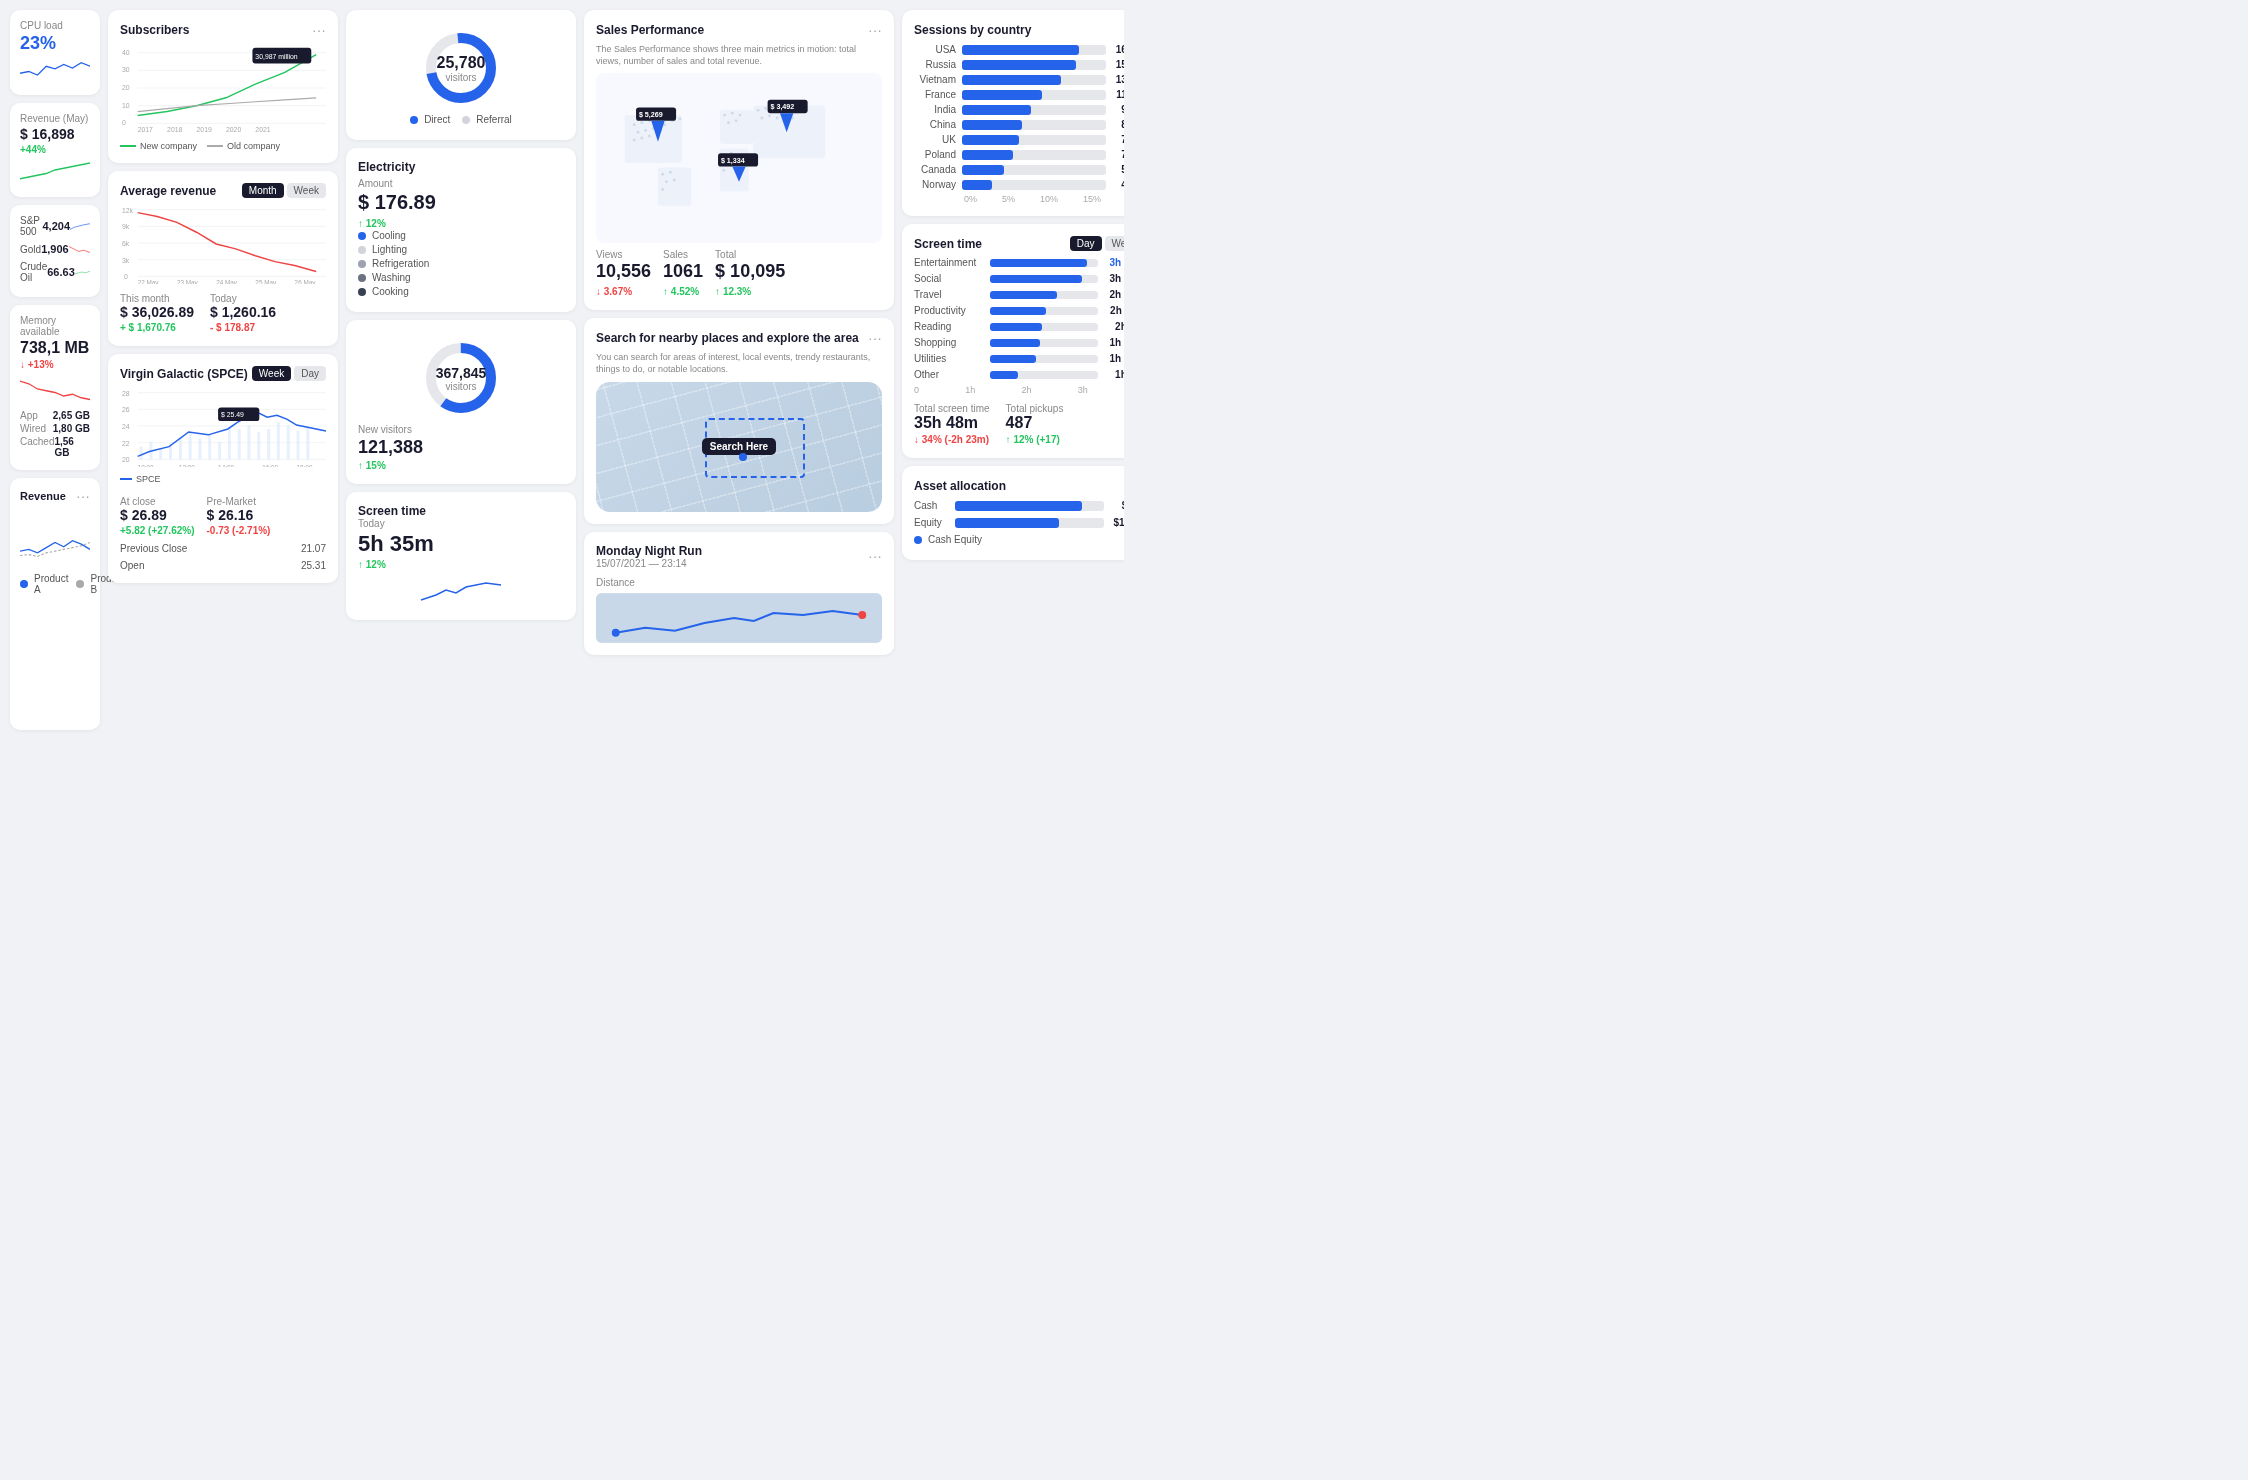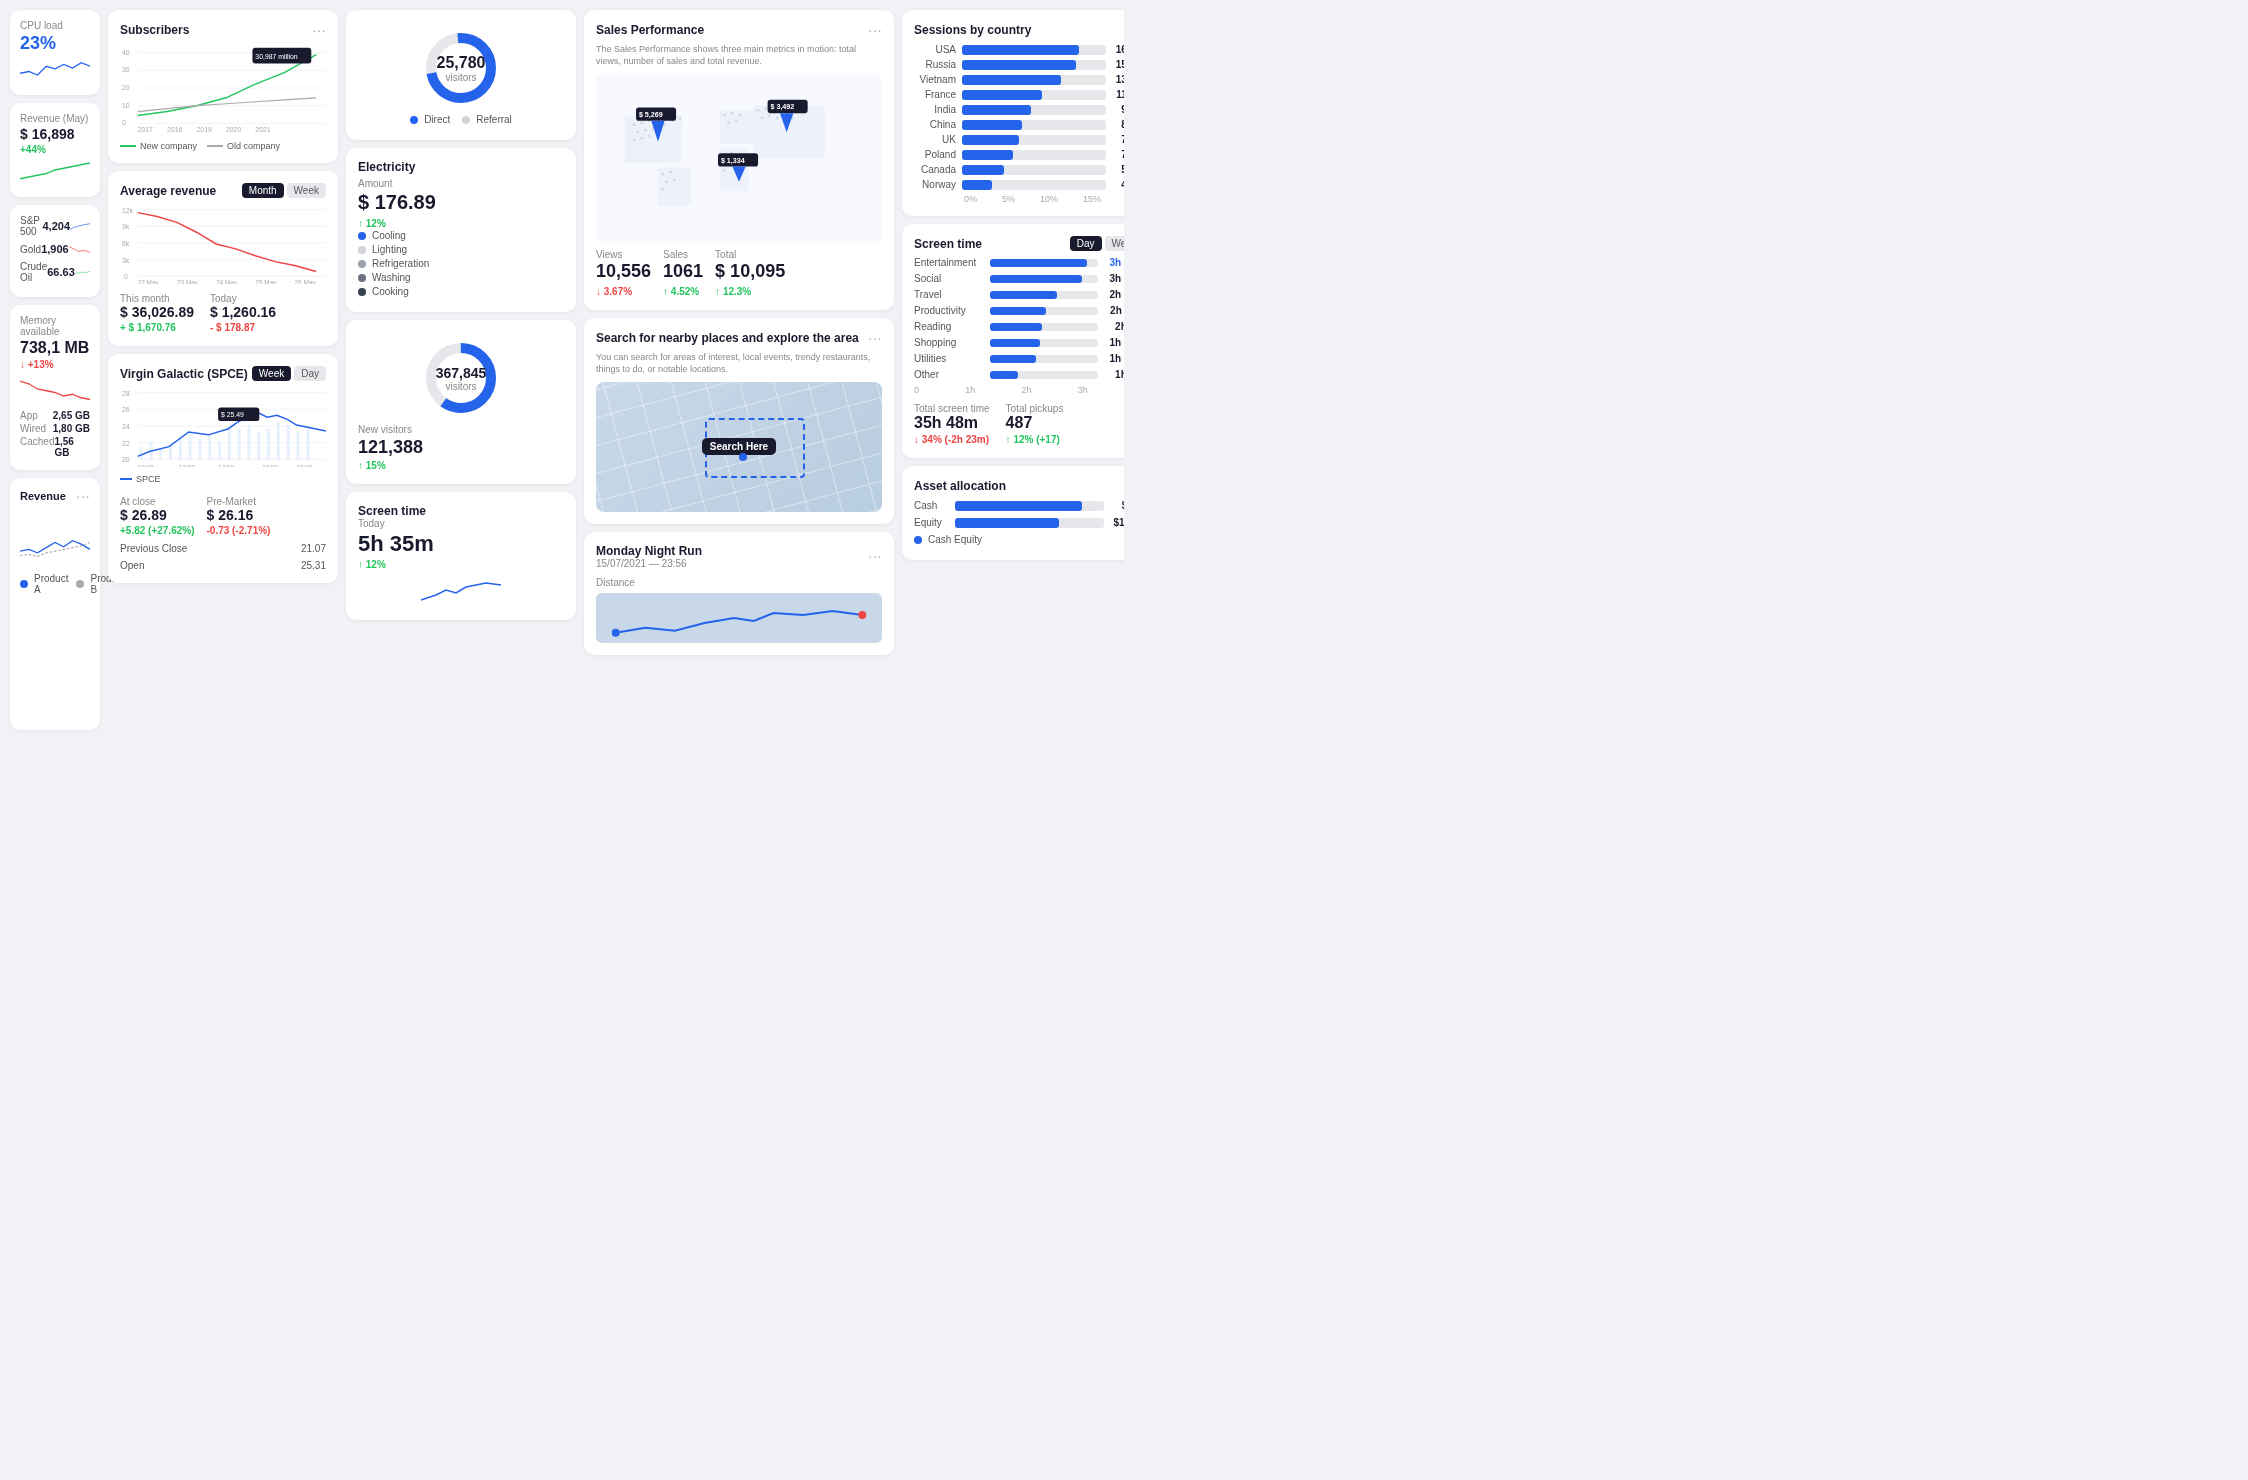--- a/index.html
+++ b/index.html
@@ -112,21 +112,21 @@
     .asset-fill { height: 100%; background: #2563eb; border-radius: 3px; }
     .asset-val { font-size: 10px; font-weight: 600; width: 34px; text-align: right; }
 
     .toggle-btns { display: flex; gap: 3px; }
     .btn-active { background: #1a1a2e; color: #fff; border-radius: 4px; padding: 2px 7px; font-size: 10px; }
     .btn-inactive { background: #e5e7eb; color: #555; border-radius: 4px; padding: 2px 7px; font-size: 10px; cursor: pointer; }
 
     
     .map-placeholder {
       background: linear-gradient(135deg, #c8d8e8 0%, #b8cde0 100%);
-      border-radius: 8px;
+      border-radius: 14px;
       height: 130px;
       display: flex;
       align-items: center;
       justify-content: center;
       position: relative;
       overflow: hidden;
     }
     .map-grid {
       position: absolute;
       inset: 0;
@@ -660,21 +660,21 @@
         <div class="dashed-rect"></div>
         <div class="map-pin"></div>
         <div class="map-search-badge">Search Here</div>
       </div>
     </div>
 
     <div class="card">
       <div class="card-header">
         <div>
           <div class="card-title">Monday Night Run</div>
-          <div class="run-date">15/07/2021 — 23:56</div>
+          <div class="run-date">15/07/2021 — 23:14</div>
         </div>
         <span class="dots-menu">···</span>
       </div>
       <div style="margin-top:4px;">
         <span class="stat-label">Distance</span>
       </div>
       <div style="background:#e5e7eb;border-radius:6px;height:50px;margin-top:4px;overflow:hidden;">
         <svg viewBox="0 0 290 50" width="100%" height="50">
           <rect width="290" height="50" fill="#c8d8e8" rx="4"></rect>
           <polyline points="20,40 50,35 80,38 110,30 140,25 160,28 180,20 210,22 240,18 270,22" fill="none" stroke="#2563eb" stroke-width="2"></polyline>

